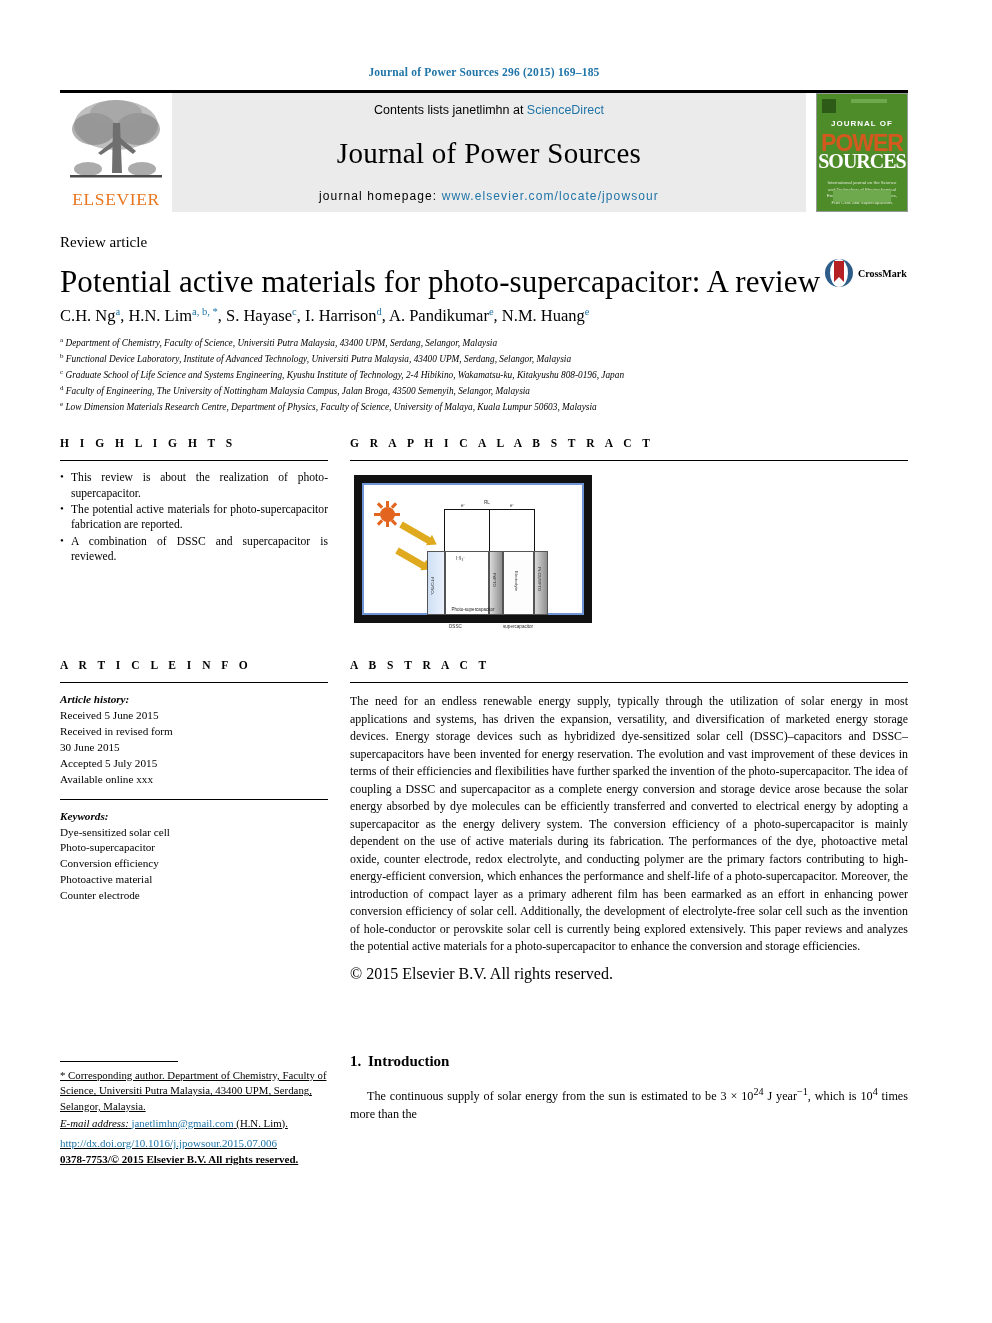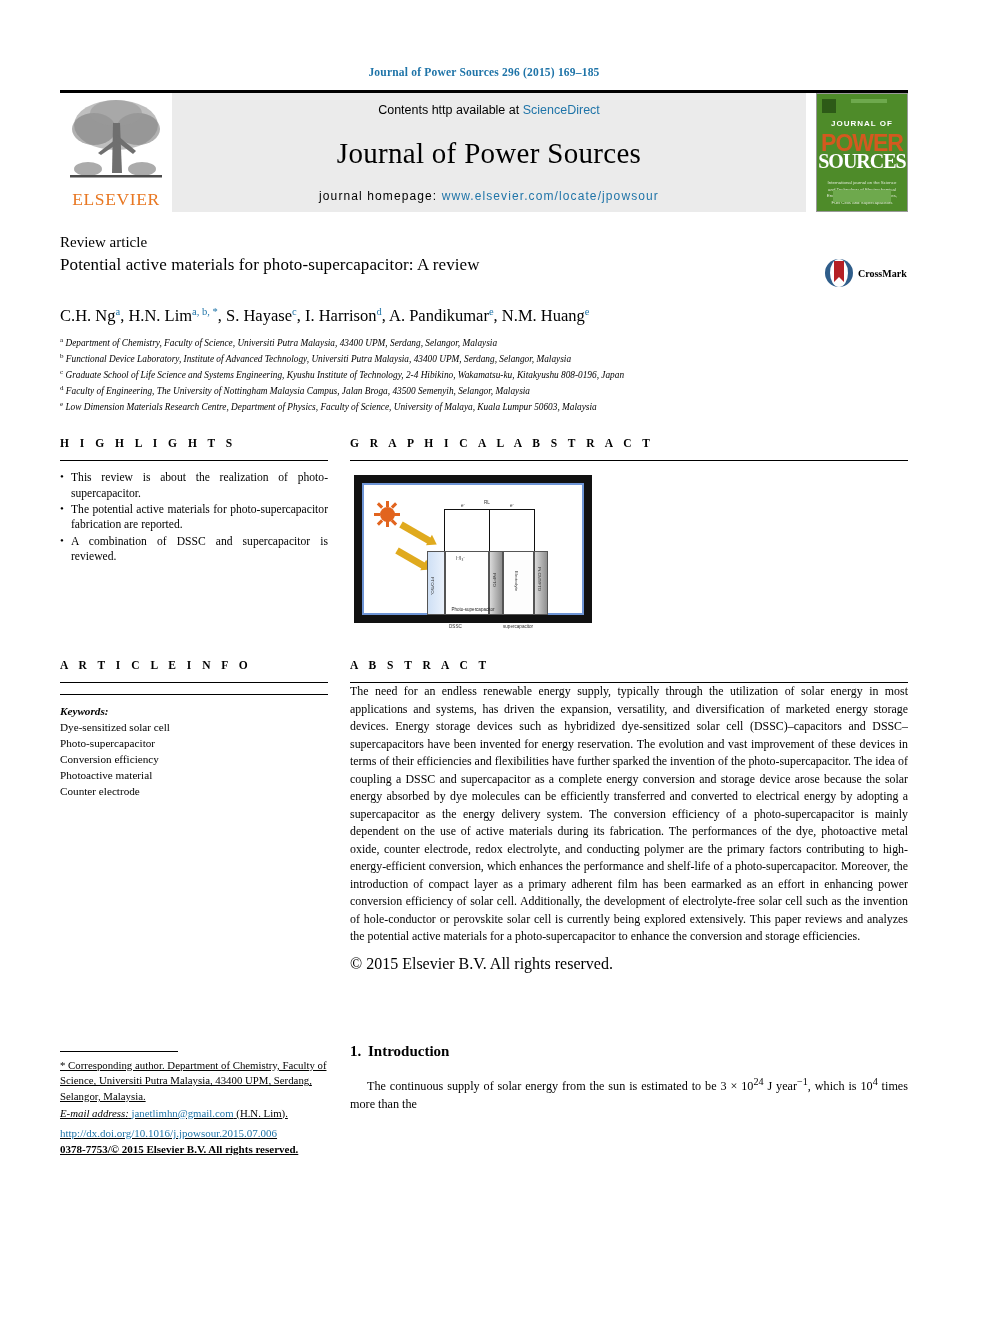--- a/index.html
+++ b/index.html
@@ -73,22 +73,22 @@
     color:#d4591f; font-family:"Liberation Sans", sans-serif; font-size:23px; font-weight:bold; letter-spacing:-1px;}
   .cover .cv-sources { position:absolute; top:56px; left:0; width:100%; text-align:center;
     color:#fff; font-family:Liberation Serif, serif; font-size:20px; font-weight:bold; letter-spacing:-1px;}
   .cover .cv-blurb { position:absolute; top:86px; left:9px; right:9px; color:#dfe9d6;
     font-family:"Liberation Sans", sans-serif; font-size:4.4px; line-height:1.5; text-align:center;}
   .cover .cv-foot { position:absolute; bottom:9px; left:16px; right:16px; height:12px; background:#6ea94d;}
 
   
   .artheader { margin-top:22px; position:relative; }
   .art-type { font-size:15px; }
-  .art-title { font-size:17px; margin-top:4px; letter-spacing:.1px; }
-  .authors { font-size:16.5px; margin-top:30px; }
+  .art-title { font-size:31px; margin-top:13px; letter-spacing:.1px; }
+  .authors { font-size:16.5px; margin-top:5px; }
   .authors sup { color:#1f74a8; font-size:10.5px; }
   .affils { margin-top:9px; }
   .affil { font-style:italic; font-size:9.3px; line-height:1.62; }
   .affil sup { font-style:normal; font-size:7px; }
   .crossmark {
     position:absolute; right:0; top:22px;
     width:84px; height:34px; display:flex; align-items:center; gap:4px;
   }
   .cm-badge { width:30px; height:30px; flex:0 0 30px; }
   .cm-text { font-family:"Liberation Serif", serif; font-weight:bold; font-size:10px; }
@@ -137,21 +137,21 @@
   .ga-lbl { position:absolute; font-size:4.6px; color:#333; font-family:"Liberation Sans", sans-serif; }
   .wire { position:absolute; background:#111; }
 
   
   .ai-block { font-size:11.2px; line-height:1.42; margin-top:9px; }
   .ai-block .it { font-style:italic; font-weight:bold; }
   .ai-rule { border-top:1.2px solid #000; margin:11px 0 0 0; }
 
   
   .abstract-body {
-    font-size:11.9px; line-height:1.47; text-align:justify;
+    margin-top:10px; font-size:11.9px; line-height:1.47; text-align:justify;
   }
   .copyright { margin-top:9px; font-size:16px; }
 
   
   .footer { display:flex; margin-top:64px; gap:22px; }
   .foot-left { width:268px; flex:0 0 268px; padding-top:14px;text-decoration:underline; }
   .foot-rule { width:118px; border-top:1px solid #000; margin-bottom:6px; }
   .foot-note { font-size:10.8px; line-height:1.45; text-indent:0; }
   .foot-email { margin-top:2px; font-size:10.8px; }
   .foot-email .lbl { font-style:italic; }
@@ -189,21 +189,21 @@
             <ellipse cx="74" cy="74" rx="14" ry="7" fill="#8f8f8f" opacity="0.75"></ellipse>
             <rect x="2" y="80" width="92" height="2.5" fill="#4a4a4a"></rect>
           </g>
         </svg>
       </div>
       <div class="elsevier-word">ELSEVIER</div>
     </div>
 
     <div class="masthead-center">
       <div class="contents-line">
-        <span>Contents http available at </span><span class="sd">ScienceDirect</span>
+        <span>Contents lists janetlimhn at </span><span class="sd">ScienceDirect</span>
       </div>
       <div class="journal-name">Journal of Power Sources</div>
       <div class="homepage-line">
         <span>journal homepage: </span><span class="url">www.elsevier.com/locate/jpowsour</span>
       </div>
     </div>
 
     <div class="cover">
       <div class="cv-topbar"></div>
       <div class="cv-tiny"></div>
@@ -310,20 +310,28 @@
         </div>
       </div>
     </div>
   </div>
 
   <div class="cols" style="margin-top:36px;">
     <div class="col-left">
       <div class="sechead">A R T I C L E   I N F O</div>
       <div class="rule"></div>
 
+      <div class="ai-block">
+        <div class="it">Article history:</div>
+        <div>Received 5 June 2015</div>
+        <div>Received in revised form</div>
+        <div>30 June 2015</div>
+        <div>Accepted 5 July 2015</div>
+        <div>Available online xxx</div>
+      </div>
 
       <div class="ai-rule"></div>
 
       <div class="ai-block">
         <div class="it">Keywords:</div>
         <div>Dye-sensitized solar cell</div>
         <div>Photo-supercapacitor</div>
         <div>Conversion efficiency</div>
         <div>Photoactive material</div>
         <div>Counter electrode</div>

